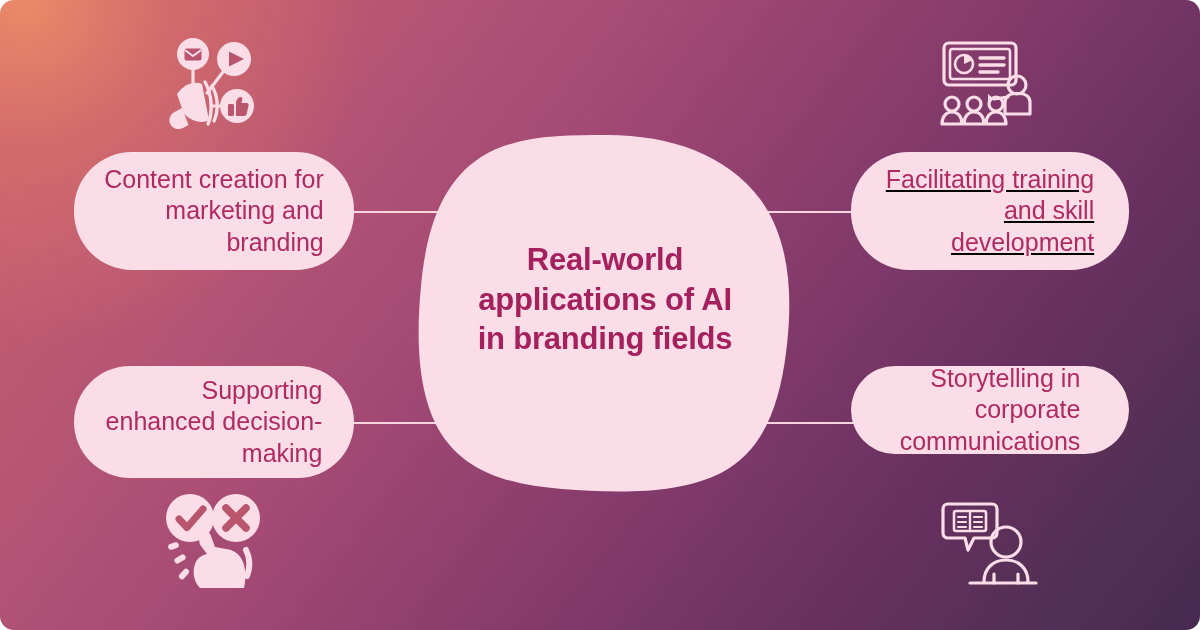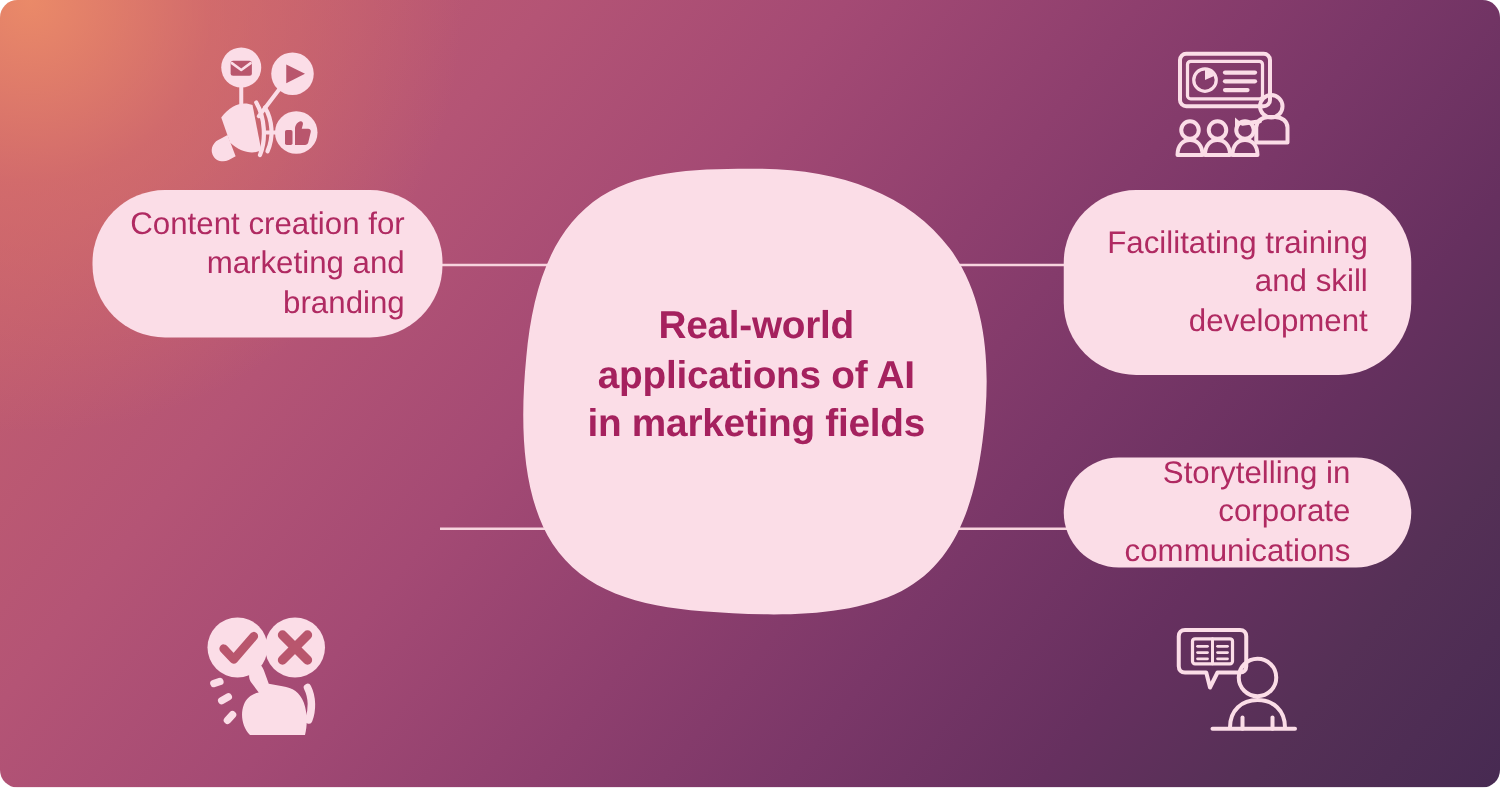--- a/index.html
+++ b/index.html
@@ -82,21 +82,21 @@
   }
   .node-text {
     color: #b02a62;
     font-size: 25px;
     line-height: 1.26;
     text-align: right;
     white-space: pre-line;
   }
   .node-tl { left: 74px; top: 152px; width: 280px; height: 118px; }
   .node-bl { left: 74px; top: 366px; width: 280px; height: 112px; }
-  .node-tr { left: 851px; top: 152px; width: 278px; height: 148px; }
+  .node-tr { left: 851px; top: 152px; width: 278px; height: 118px; text-decoration: underline; }
   .node-br { left: 851px; top: 366px; width: 278px; height: 88px; }
 
   
   .icon {
     position: absolute;
   }
   .icon svg { display: block; }
   .icon-tl { left: 163px; top: 36px; width: 98px; height: 96px; }
   .icon-bl { left: 158px; top: 492px; width: 104px; height: 98px; }
   .icon-tr { left: 938px; top: 36px; width: 100px; height: 98px; }
@@ -120,28 +120,33 @@
                C364 274 348 318 306 340
                C262 362 200 360 147 356
                C96 352 52 340 27 302
                C2 263 1 205 6 153
                C11 98 26 50 66 24
                C101 2 148 2 192 2 Z" fill="#fbdde7"></path>
     </svg>
   </div>
   <div class="blob-title">Real-world
 applications of AI
-in marketing fields</div>
+in branding fields</div>
 
   <div class="node node-tl">
     <div class="node-text">Content creation for
 marketing and
 branding</div>
   </div>
 
+  <div class="node node-bl">
+    <div class="node-text">Supporting
+enhanced decision-
+making</div>
+  </div>
 
   <div class="node node-tr">
     <div class="node-text">Facilitating training
 and skill
 development</div>
   </div>
 
   <div class="node node-br">
     <div class="node-text">Storytelling in
 corporate

